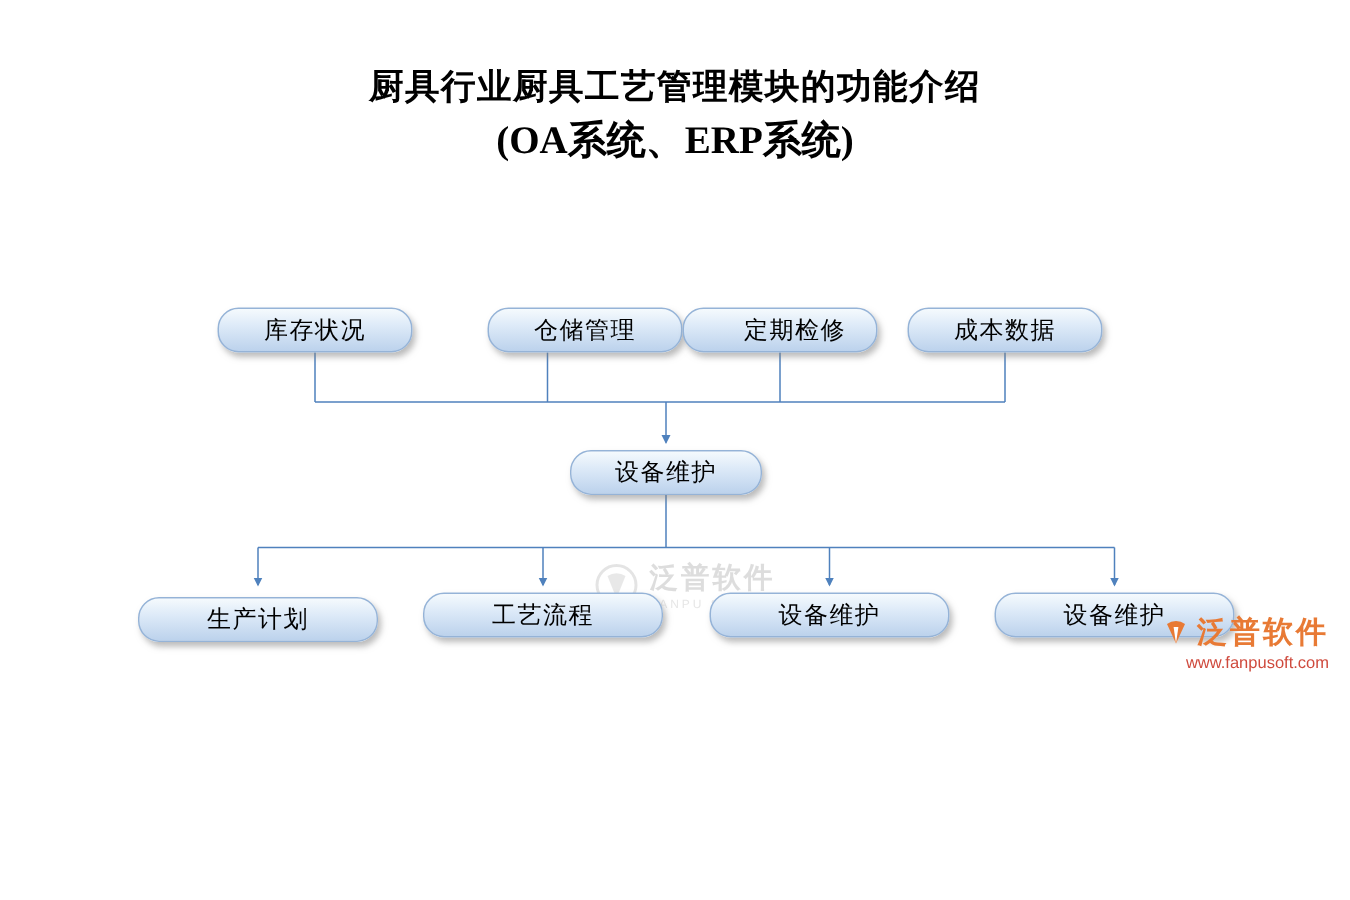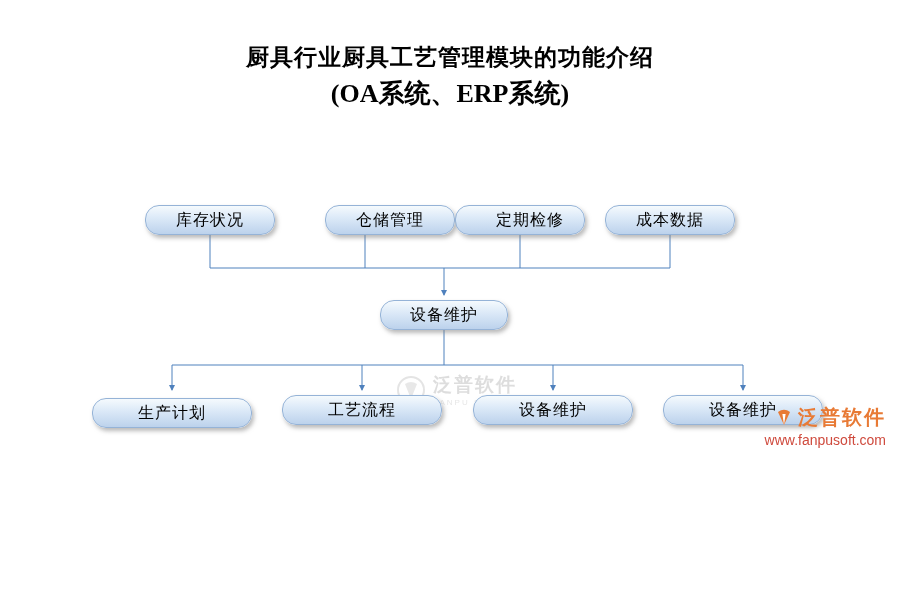--- a/index.html
+++ b/index.html
@@ -34,21 +34,21 @@
            font-family:"Liberation Sans","DejaVu Sans",sans-serif; }
   .footer-logo {
     position:absolute; right:14px; bottom:12px; z-index:2;
     display:flex; flex-direction:column; align-items:flex-end;
   }
   .footer-brand-row { display:flex; align-items:center; gap:4px; }
   .footer-brand {
     font-size:20px; font-weight:bold; color:#e87a35; letter-spacing:2px;
   }
   .footer-url {
-    font-size:14px; color:#cf4a3d; margin-top:1px;
+    font-size:11px; color:#cf4a3d; margin-top:1px;
     font-family:"Liberation Sans","DejaVu Sans",sans-serif;
   }
 </style>
 </head>
 <body>
 
 <div class="canvas">
 
   <div class="title-line title-1">厨具行业厨具工艺管理模块的功能介绍</div>
   <div class="title-line title-2">(OA系统、ERP系统)</div>

